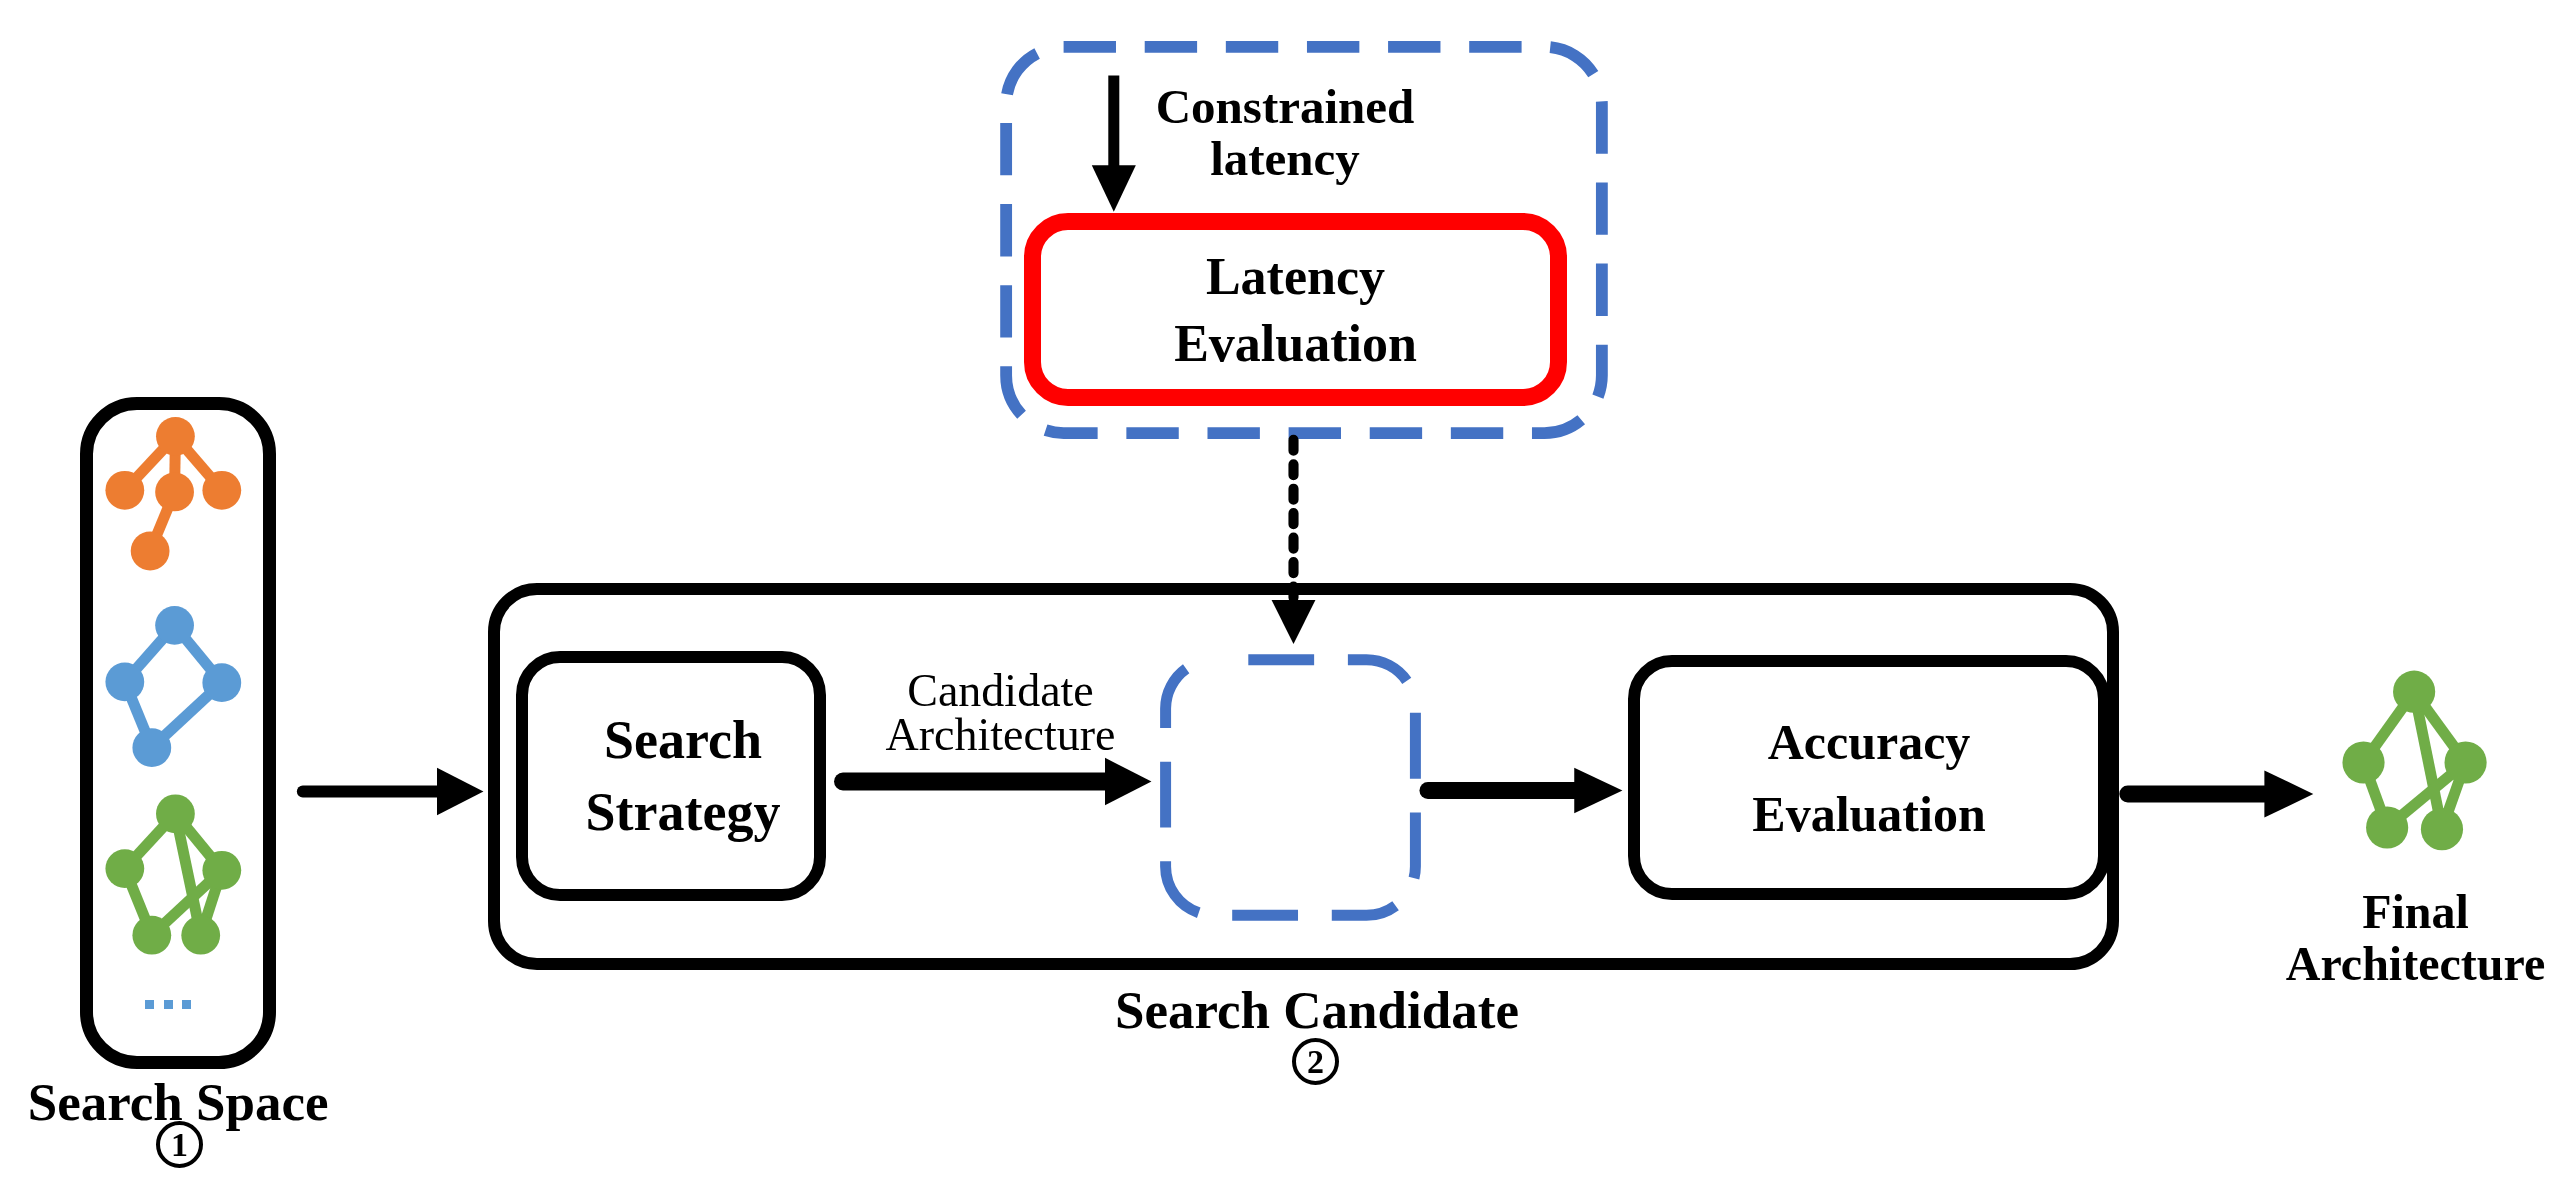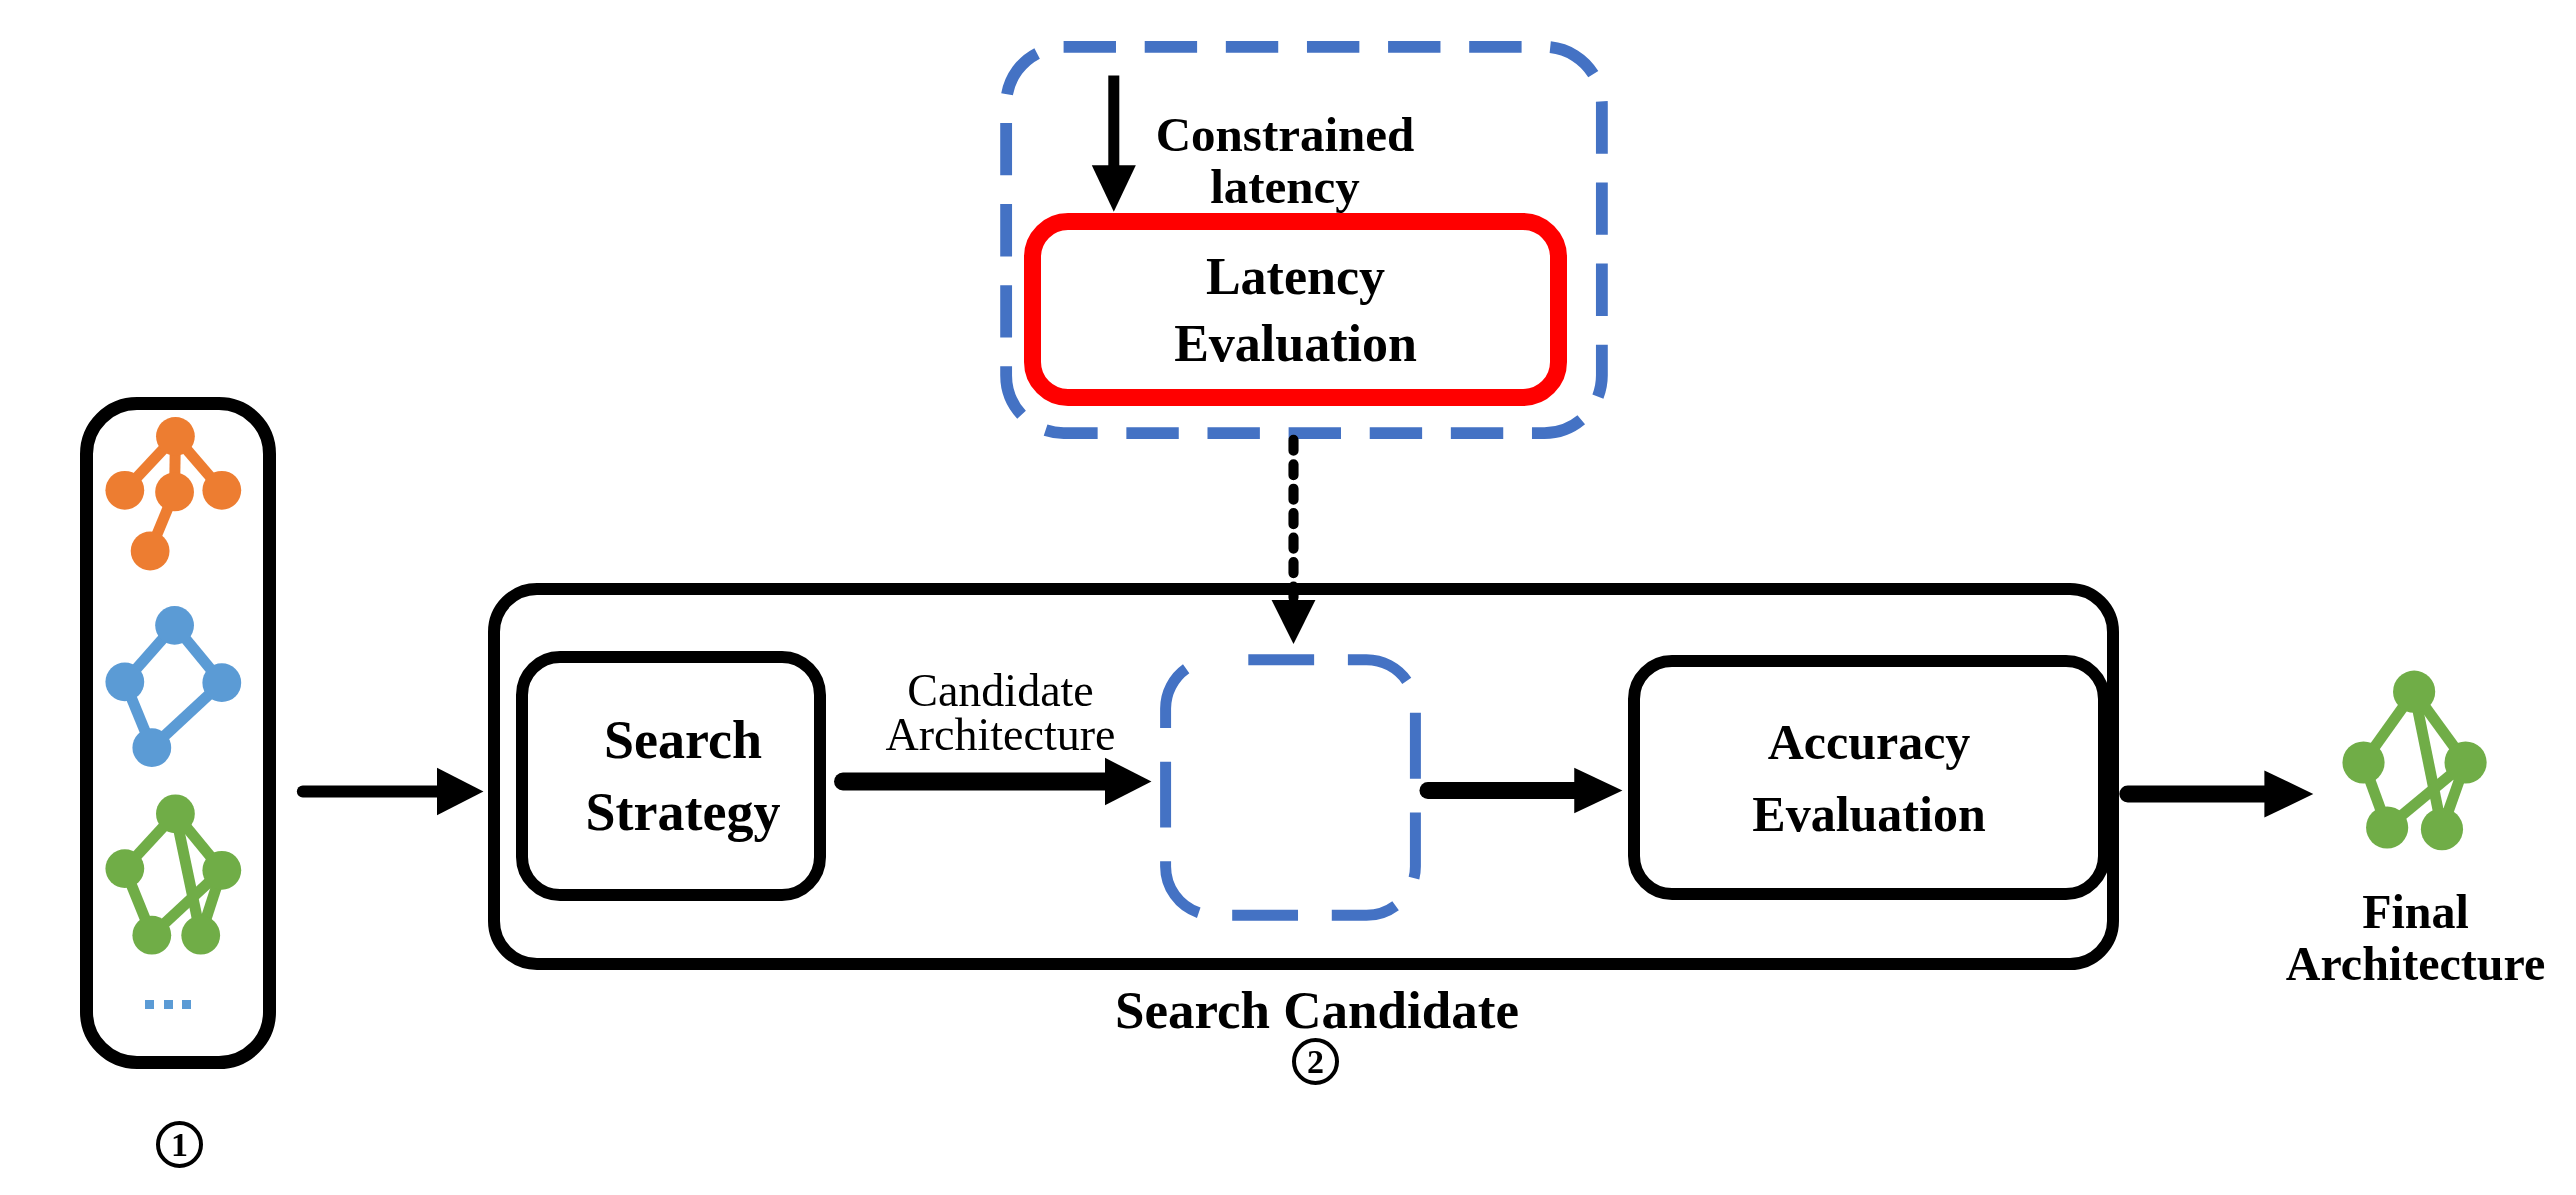--- a/index.html
+++ b/index.html
@@ -39,21 +39,21 @@
   .latency-box {
     left: 1024px; top: 213px; width: 543px; height: 193px;
     border: 17px solid #FF0000; border-radius: 44px;
     font-weight: bold; font-size: 52px; line-height: 67px;
     background: #ffffff;
   }
 
   
   .constrained-label {
     left: 1137px; top: 81px; width: 296px;
-    font-weight: bold; font-size: 49px; line-height: 52px; margin-top: 28px;
+    font-weight: bold; font-size: 49px; line-height: 52px;
   }
   .candidate-label {
     left: 845px; top: 669px; width: 311px;
     font-size: 46px; line-height: 44px;
   }
   .algo-label {
     left: 1054px; top: 980px; width: 526px;
     font-weight: bold; font-size: 53px;
   }
   .space-label {
@@ -157,20 +157,21 @@
       <circle cx="123" cy="172" r="23"></circle>
     </g>
   </svg>
 
   <div class="abs dots">
     <span></span>
       <span></span>
       <span></span>
   </div>
 
+  <div class="abs center space-label">Search Space</div>
   <div class="abs circled-num circled-1">1</div>
 
   <svg class="abs" style="left:296px; top:761px;" width="190" height="61" viewBox="0 0 225 72">
     <line x1="8" y1="36" x2="168" y2="36" stroke="#000" stroke-width="14" stroke-linecap="round"></line>
     <polygon points="167,8 167,64 222,36" fill="#000"></polygon>
   </svg>
 
   <div class="abs bbox algo-box"></div>
 
   <div class="abs bbox strategy-box">

